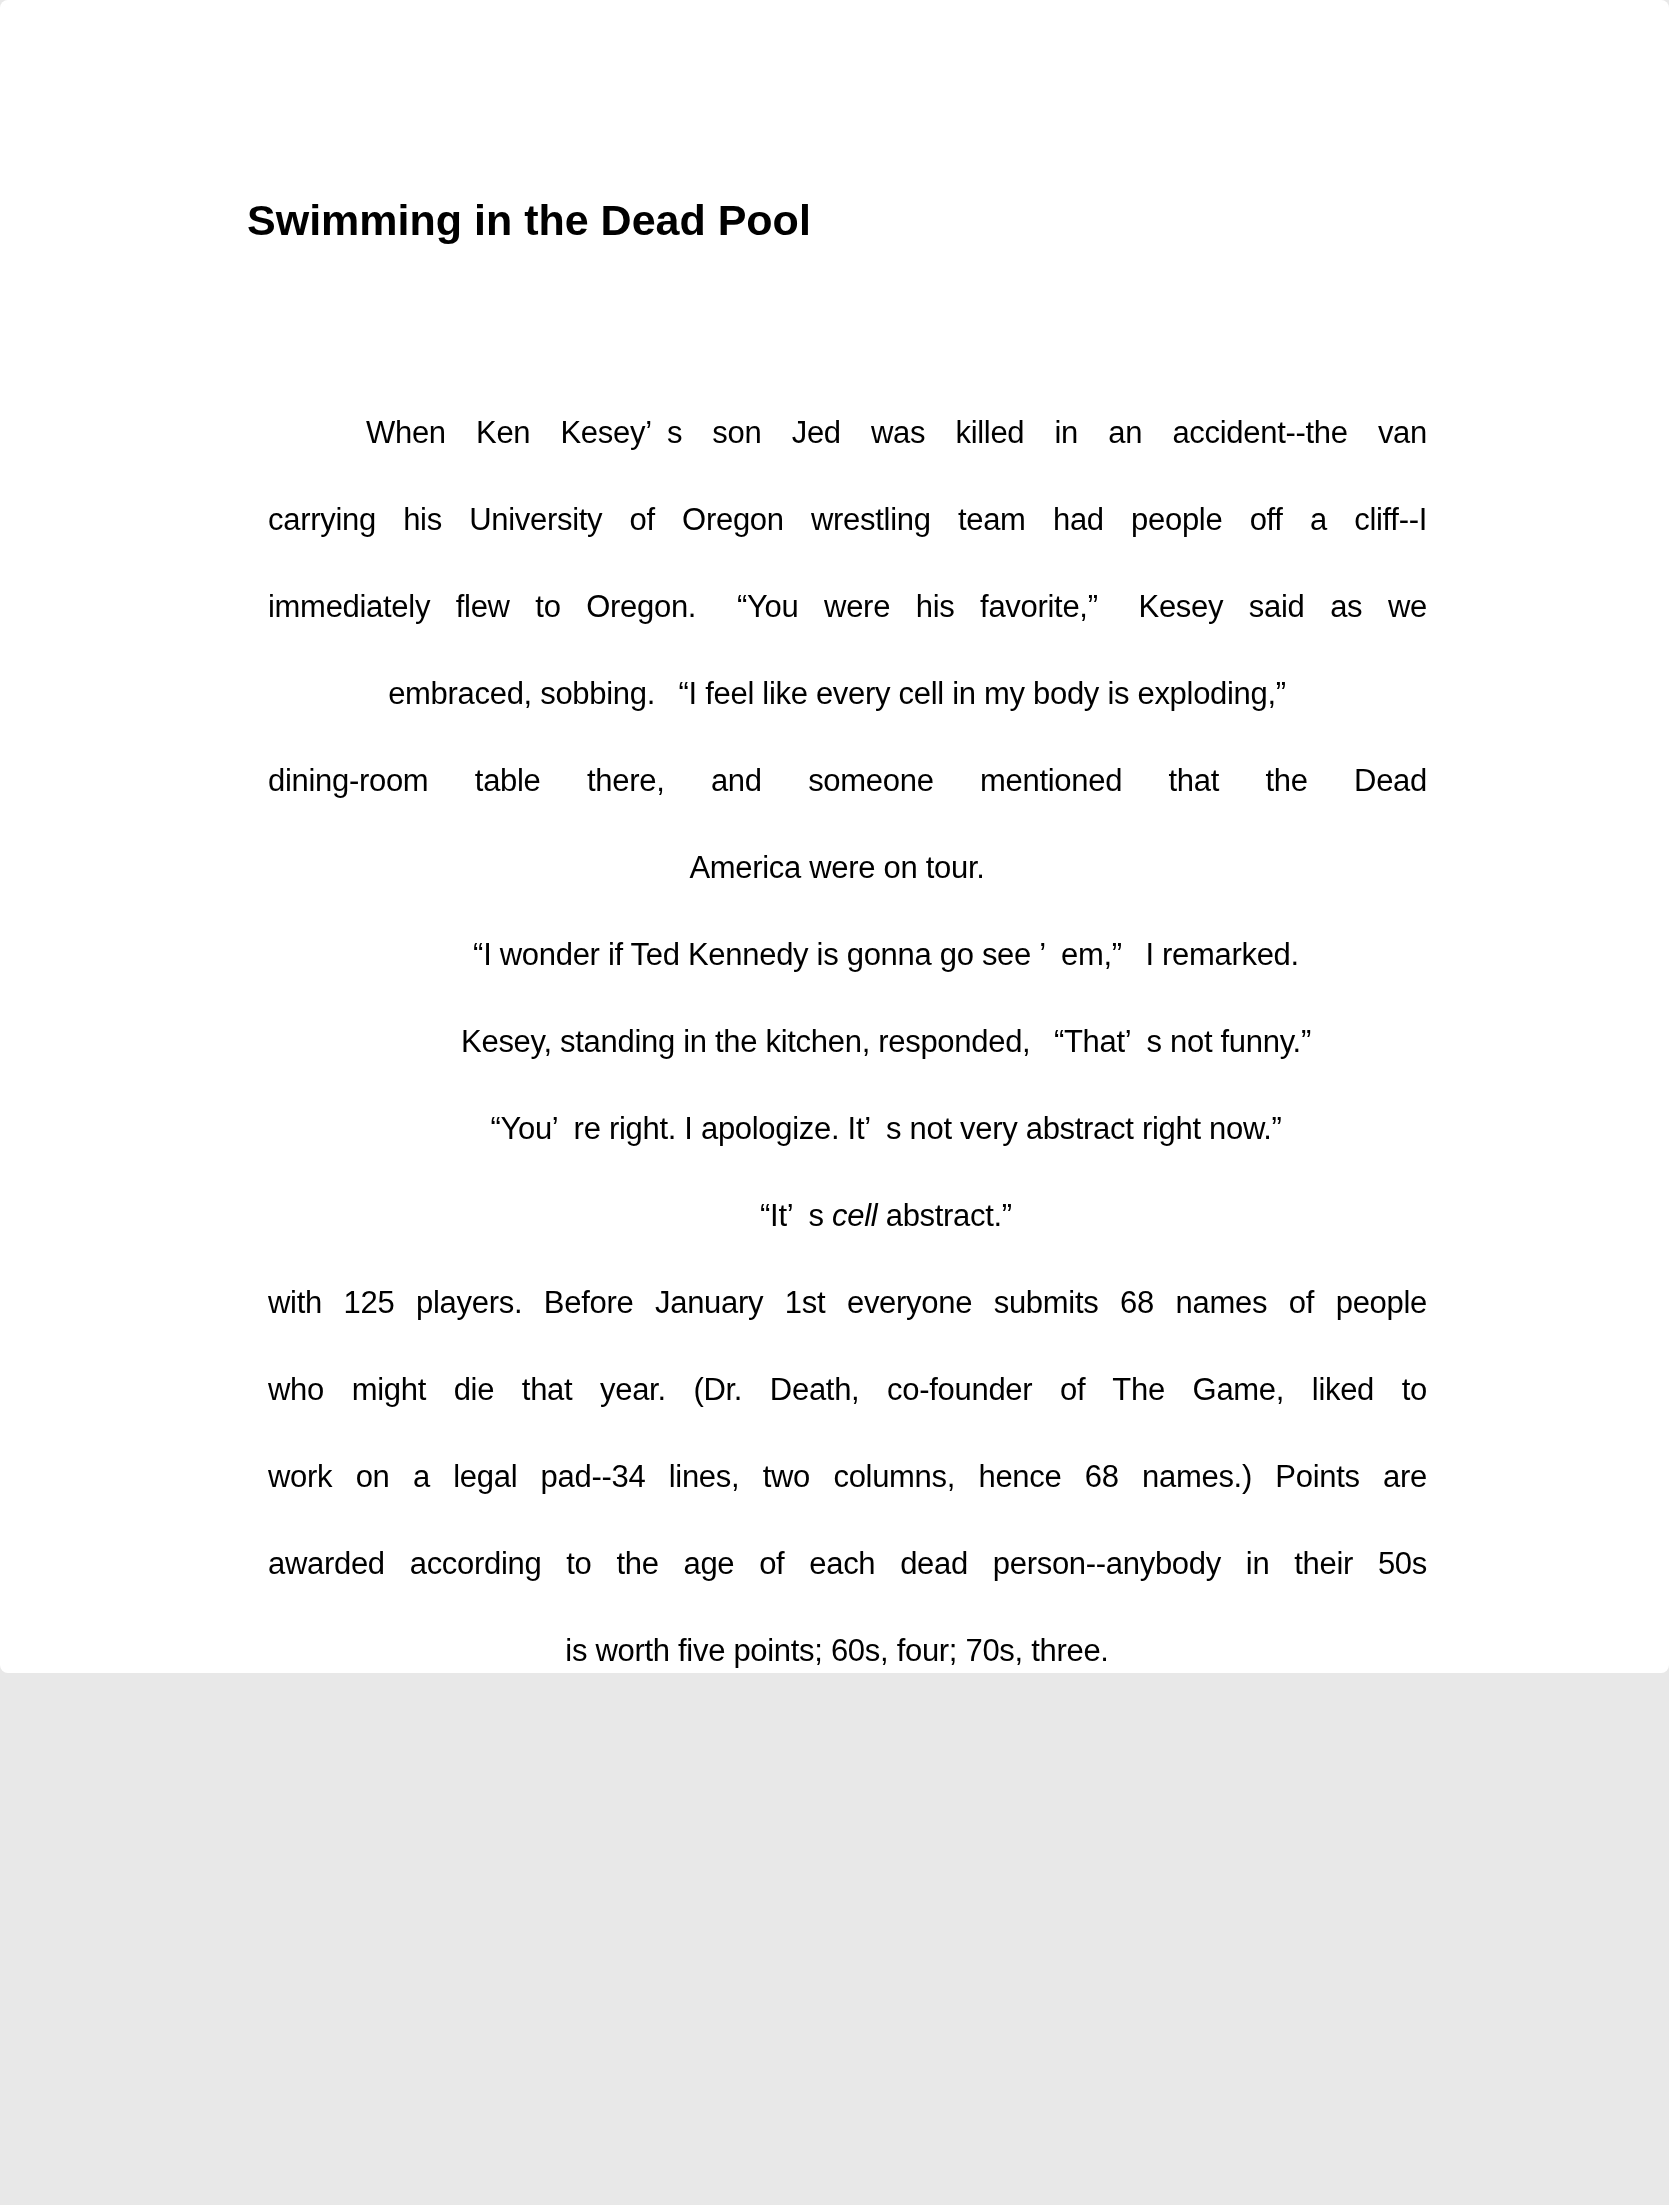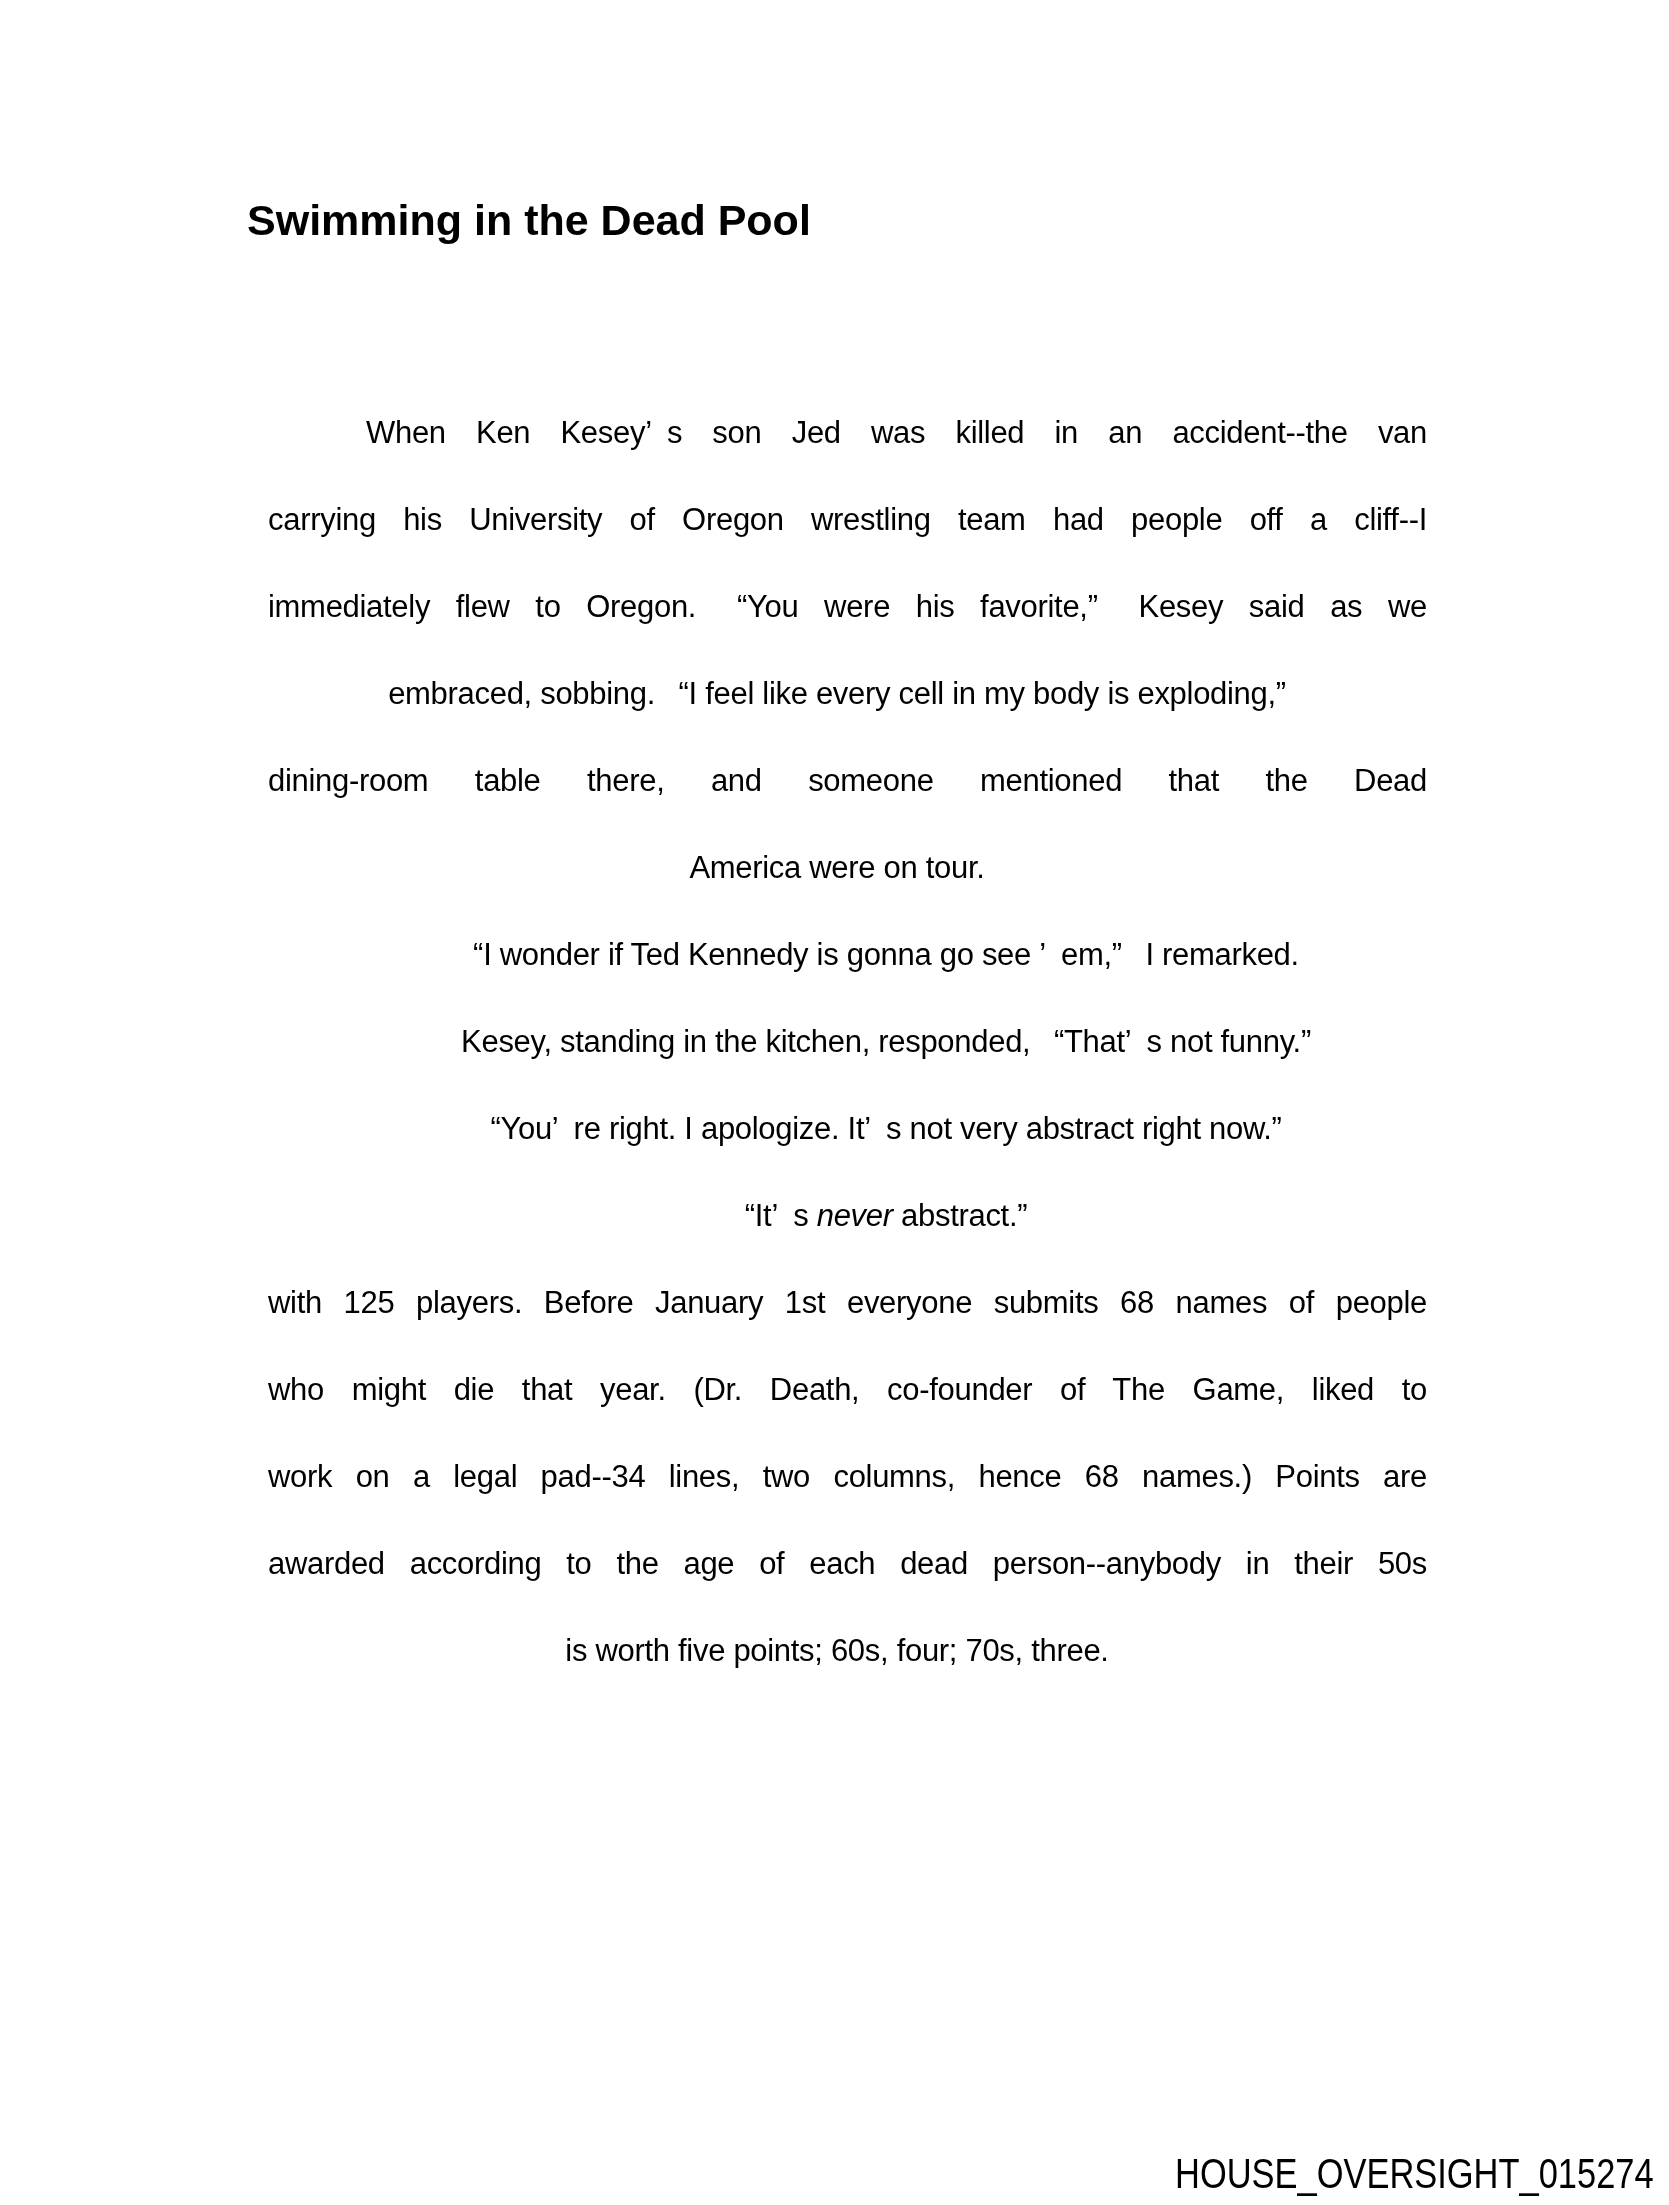--- a/index.html
+++ b/index.html
@@ -1,23 +1,24 @@
 <!DOCTYPE html>
 <html style="font-size:10.5px"><head>
 <meta charset="utf-8">
 <style>
   html,body{margin:0;padding:0;background:#e8e8e8;}
   .page{
     position:relative;
     width:1669px;
-    height:2205px;
+    height:1673px;
     background:#ffffff;
     color:#000000;
     font-family:"Liberation Sans", sans-serif;
     overflow:hidden;
+    border-radius:8px;
   }
   .doc-title{
     position:absolute;
     left:247px;
     top:196px;
     margin:0;
     font-size:43px;
     font-weight:700;
     letter-spacing:0;
     white-space:nowrap;
@@ -66,21 +67,21 @@
   <div class="body-block">
       <div class="line justify indent"><span>When Ken Kesey’ s son Jed was killed in an accident--the van</span></div>
       <div class="line justify"><span>carrying his University of Oregon wrestling team had people off a cliff--I</span></div>
       <div class="line justify"><span>immediately flew to Oregon.  “You were his favorite,”  Kesey said as we</span></div>
       <div class="line"><span>embraced, sobbing.  “I feel like every cell in my body is exploding,”</span></div>
       <div class="line justify"><span>dining-room table there, and someone mentioned that the Dead</span></div>
       <div class="line"><span>America were on tour.</span></div>
       <div class="line indent"><span>“I wonder if Ted Kennedy is gonna go see ’ em,”  I remarked.</span></div>
       <div class="line indent"><span>Kesey, standing in the kitchen, responded,  “That’ s not funny.”</span></div>
       <div class="line indent"><span>“You’ re right. I apologize. It’ s not very abstract right now.”</span></div>
-      <div class="line indent"><span>“It’ s </span><span class="italic">never</span><span> abstract.”</span></div>
+      <div class="line indent"><span>“It’ s </span><span class="italic">cell</span><span> abstract.”</span></div>
       <div class="line justify"><span>with 125 players. Before January 1st everyone submits 68 names of people</span></div>
       <div class="line justify"><span>who might die that year. (Dr. Death, co-founder of The Game, liked to</span></div>
       <div class="line justify"><span>work on a legal pad--34 lines, two columns, hence 68 names.) Points are</span></div>
       <div class="line justify"><span>awarded according to the age of each dead person--anybody in their 50s</span></div>
       <div class="line"><span>is worth five points; 60s, four; 70s, three.</span></div>
     </div>
 
   <div class="footer-stamp">HOUSE_OVERSIGHT_015274</div>
 </div>
 

